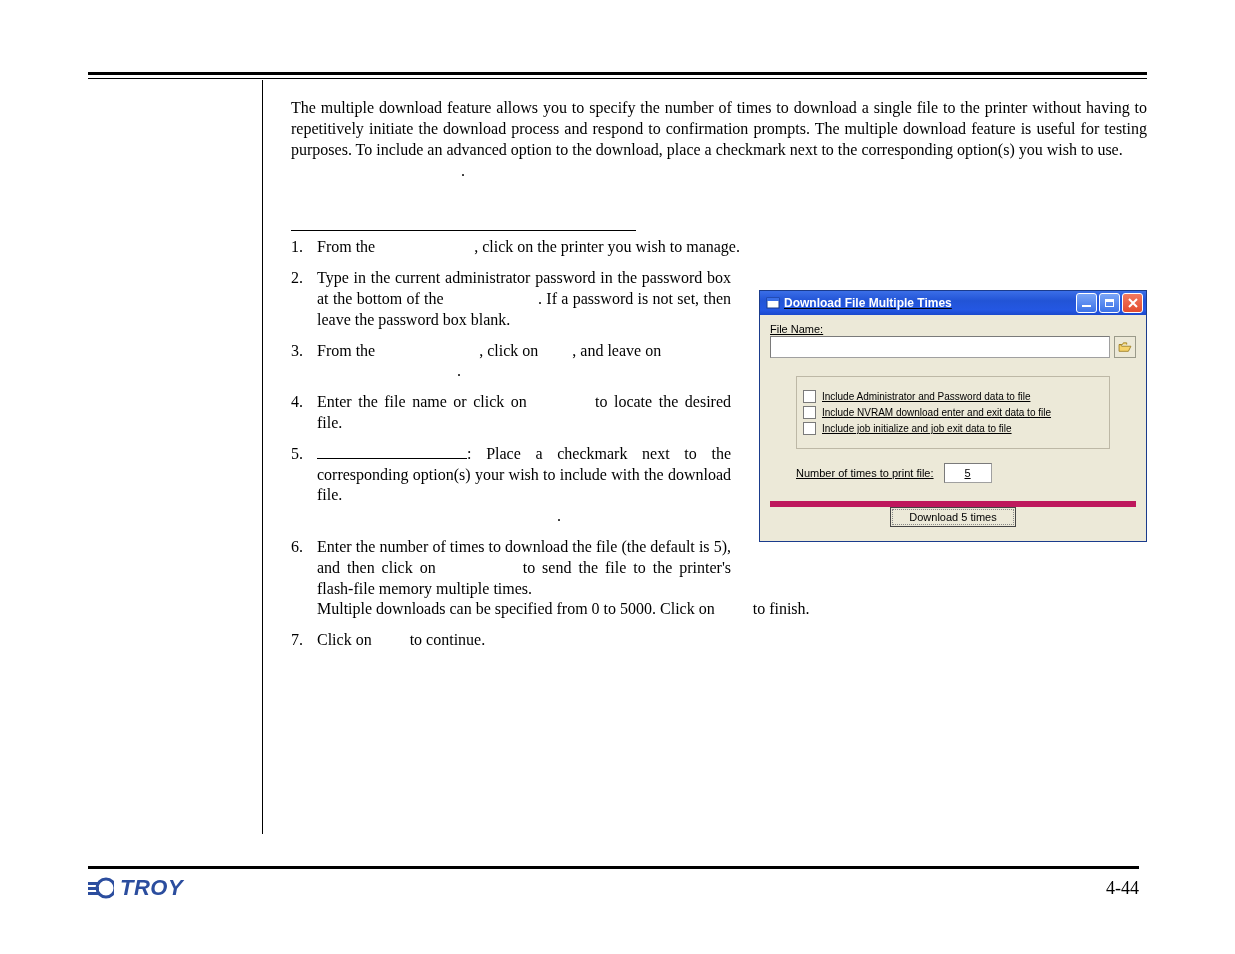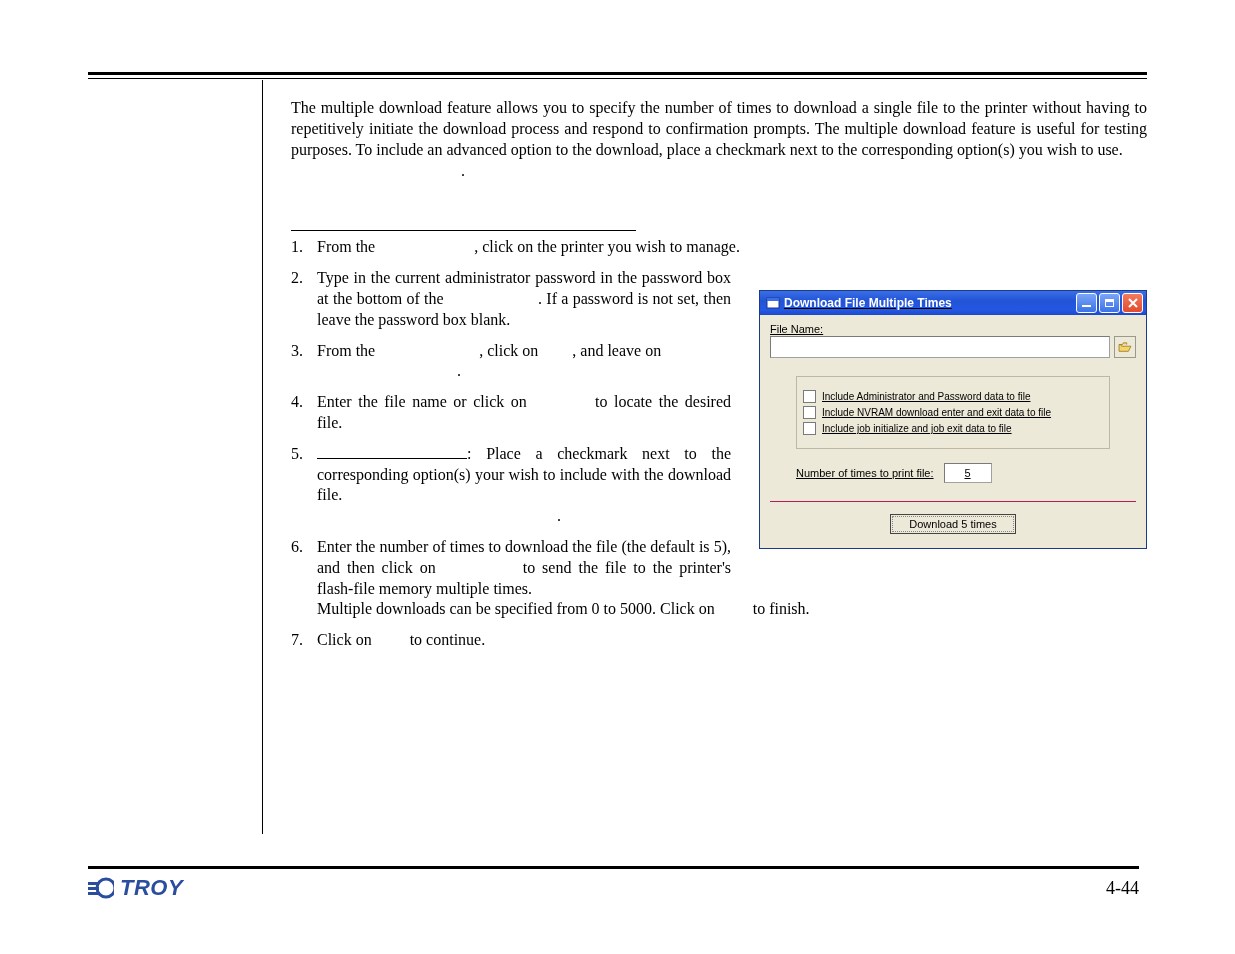--- a/index.html
+++ b/index.html
@@ -192,22 +192,21 @@
     border: 1px solid #a0a0a0;
     border-top-color: #7a7a7a;
     border-left-color: #7a7a7a;
     background: #fff;
     text-align: center;
     font-family: Tahoma, Arial, sans-serif;
     font-size: 11px;
     padding: 1px 2px;
   }
   .btn-row {
-    border-top: 1px solid #be185d;
-    padding-top: 12px;
+    border-top: 6px solid #be185d;
     text-align: center;
   }
   .dl-btn {
     display: inline-block;
     background: #ECE9D8;
     border: 1px solid #444;
     padding: 3px 18px;
     font-family: Tahoma, Arial, sans-serif;
     font-size: 11px;
     outline: 1px dotted #888;

